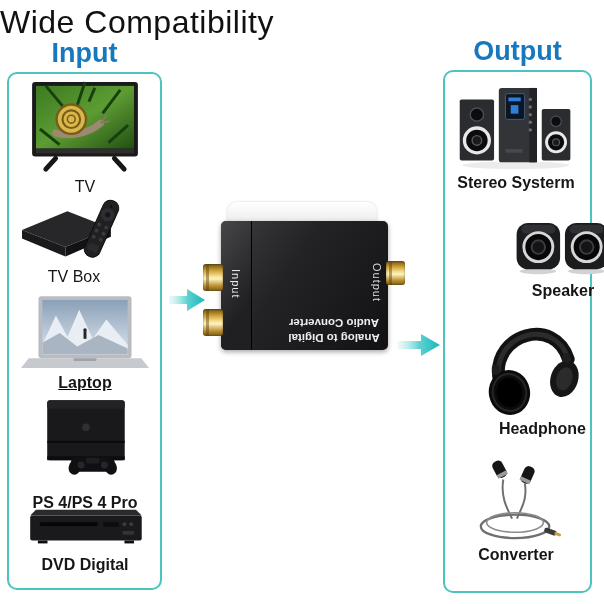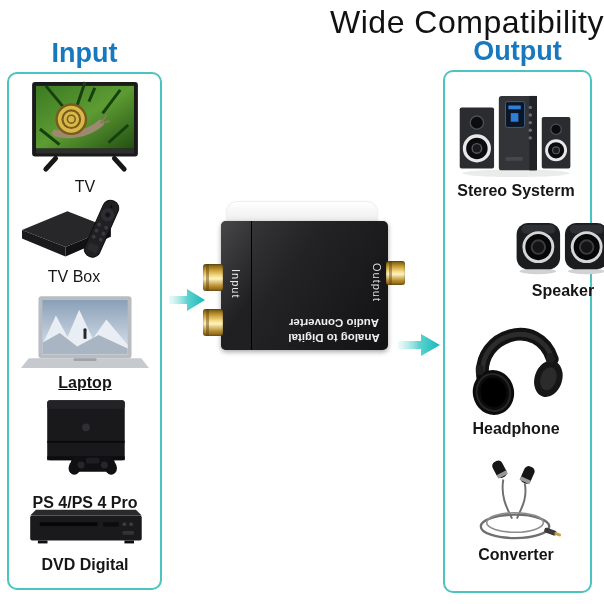--- a/index.html
+++ b/index.html
@@ -1,39 +1,39 @@
 <!DOCTYPE html>
 <html><head>
 <meta charset="utf-8">
 <style>
   html,body{margin:0;padding:0;background:#fff;}
   .page{position:relative;width:604px;height:604px;background:#fff;overflow:hidden;
         font-family:"Liberation Sans",sans-serif;}
-  .title{position:absolute;top:4px;left:0;width:100%;text-align:right;
+  .title{position:absolute;top:4px;left:0;width:100%;text-align:left;
          font-size:32px;color:#111;letter-spacing:0.5px;}
   .col-header{position:absolute;text-align:center;font-size:27px;font-weight:700;color:#1878bd;}
   .hdr-input{left:7px;width:155px;top:38px;}
   .hdr-output{left:443px;width:149px;top:36px;}
   .panel{position:absolute;border:2px solid #4cc3c0;border-radius:10px;background:#fff;}
   .panel-input{left:7px;top:72px;width:151px;height:514px;}
   .panel-output{left:443px;top:70px;width:145px;height:519px;}
   .item{position:absolute;display:flex;flex-direction:column;align-items:center;}
   .item svg{display:block;}
   .item-label{font-size:16px;color:#161616;margin-top:2px;white-space:nowrap;}
   .w400{font-weight:400;} .w700{font-weight:700;}
   
   .it-tv{left:10px;top:80px;width:150px;}
   .it-tvbox{left:10px;top:196px;width:128px;}
   .it-laptop{left:10px;top:294px;width:150px;text-decoration:underline;}
   .it-ps4{left:10px;top:396px;width:150px;gap:16px;}
   .it-dvd{left:10px;top:504px;width:150px;}
   
-  .it-stereo{left:446px;top:92px;width:140px;}
+  .it-stereo{left:446px;top:84px;width:140px;}
   .it-speaker{left:446px;top:220px;width:140px;margin-left:47px;}
-  .it-headphone{left:446px;top:314px;width:140px;}
+  .it-headphone{left:446px;top:314px;width:140px;align-items:flex-end;}
   .it-earphone{left:446px;top:458px;width:140px;}
   
   .converter{position:absolute;left:203px;top:202px;width:202px;height:150px;}
   .conv-cap{position:absolute;left:24px;top:0;width:150px;height:26px;
             background:linear-gradient(180deg,#ffffff,#f2f2f2 55%,#e3e3e3);
             border-radius:10px 10px 3px 3px;box-shadow:0 0 2px rgba(0,0,0,0.25);}
   .conv-body{position:absolute;left:18px;top:19px;width:167px;height:129px;
              background:linear-gradient(125deg,#3d3d40 0%,#232325 40%,#121214 100%);
              border-radius:5px;box-shadow:0 2px 5px rgba(0,0,0,0.35);}
   .conv-left-strip{position:absolute;left:0;top:0;width:30px;height:100%;

